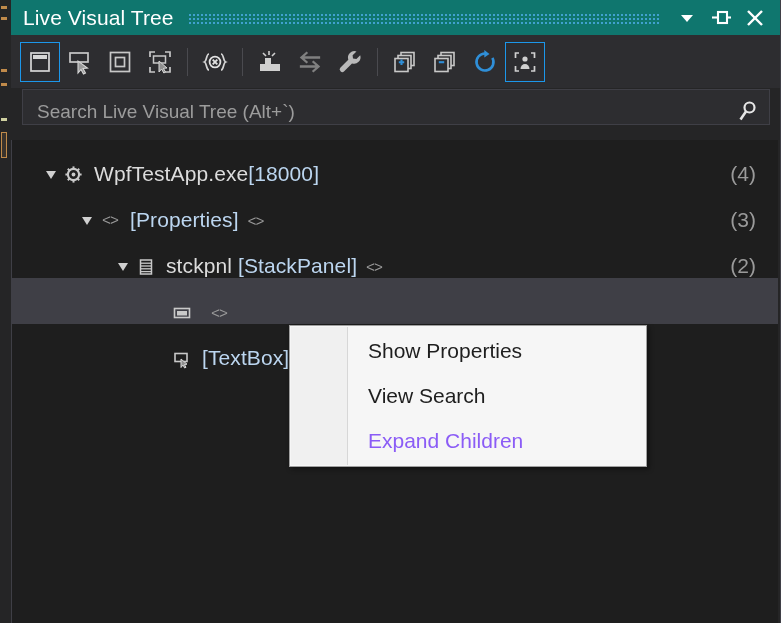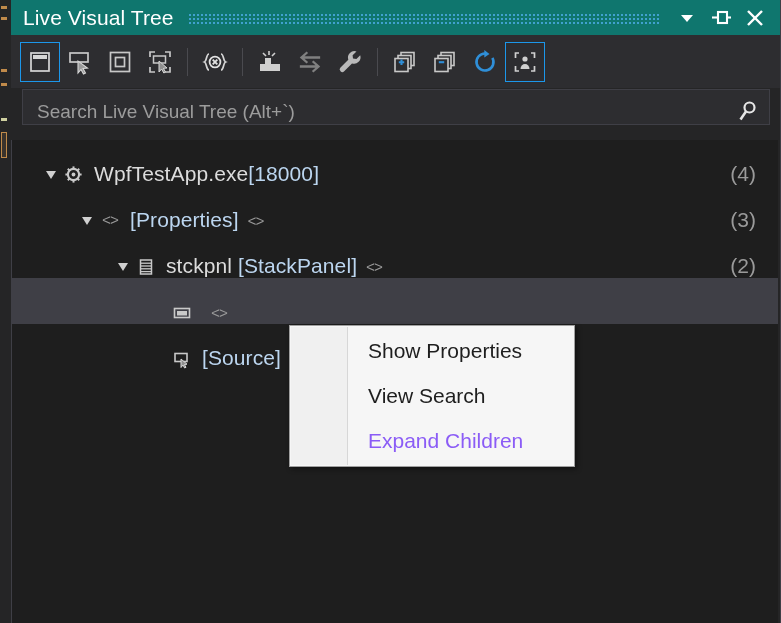--- a/index.html
+++ b/index.html
@@ -196,21 +196,21 @@
     margin-left: auto;
     color: #9a9a9a;
     font-size: 21px;
   }
 
   
   #contextmenu {
     position: absolute;
     left: 289px;
     top: 325px;
-    width: 286px;
+    width: 358px;
     background: #f6f6f6;
     border: 1px solid #a0a0a0;
     box-shadow: 2px 2px 5px rgba(0,0,0,0.45);
     box-sizing: border-box;
     padding: 2px 0 3px 0;
   }
   #contextmenu::before {
     content: "";
     position: absolute;
     left: 1px; top: 1px; bottom: 1px;
@@ -460,21 +460,21 @@
       <span class="node-count"></span>
     </div>
 
     <div class="tree-row" style="padding-left:158px;">
       <span class="node-icon">
         <svg width="20" height="20" viewBox="0 0 20 20">
           <rect x="3" y="4.5" width="12" height="8" fill="none" stroke="#c9c9c9" stroke-width="1.6"></rect>
           <path d="M9 10 L9 18.5 L11 16 L12.6 19 L14 18.3 L12.4 15.5 L15 15.2 Z" fill="#8e8e8e" stroke="#d8d8d8" stroke-width="1"></path>
         </svg>
       </span>
-      <span class="node-label"><span class="name"></span><span class="type">[Source]</span></span>
+      <span class="node-label"><span class="name"></span><span class="type">[TextBox]</span></span>
       <span class="node-count"></span>
     </div>
   </div>
 
   <div id="contextmenu">
     <div class="menu-item">Show Properties</div>
     <div class="menu-item">View Search</div>
     <div class="menu-item disabled">Expand Children</div>
   </div>
 

